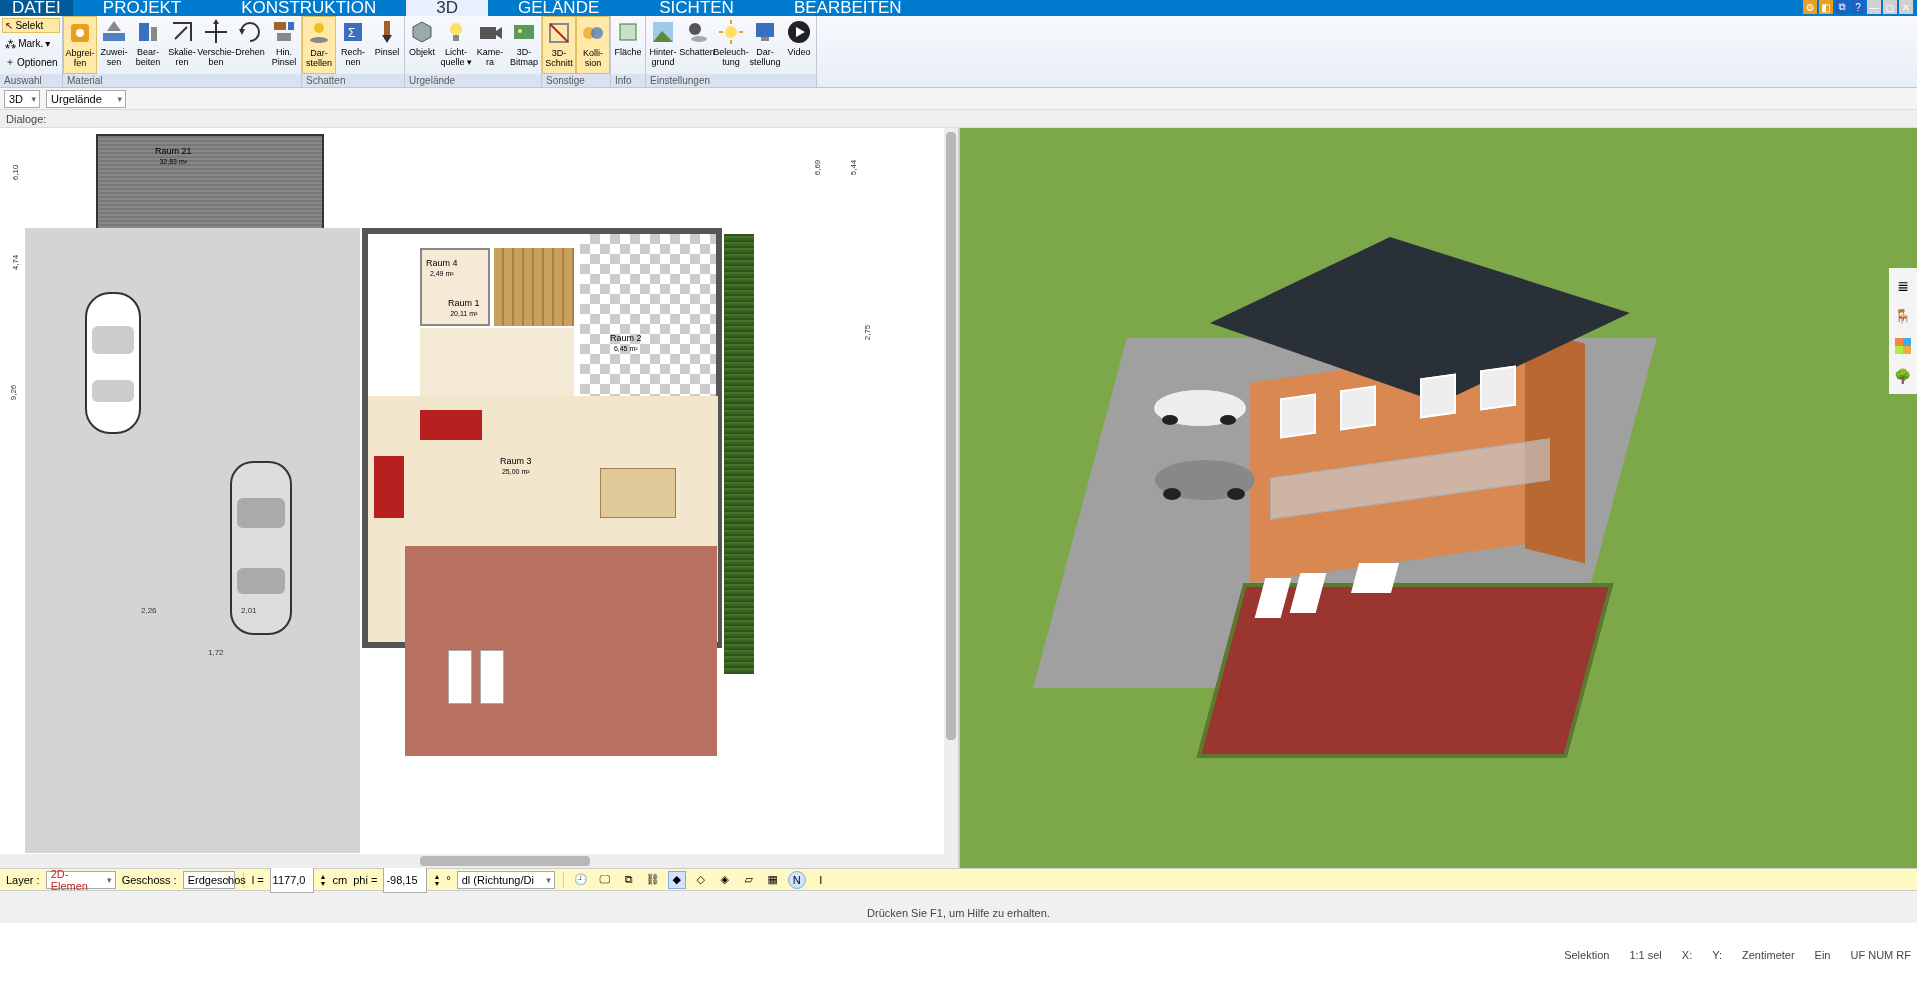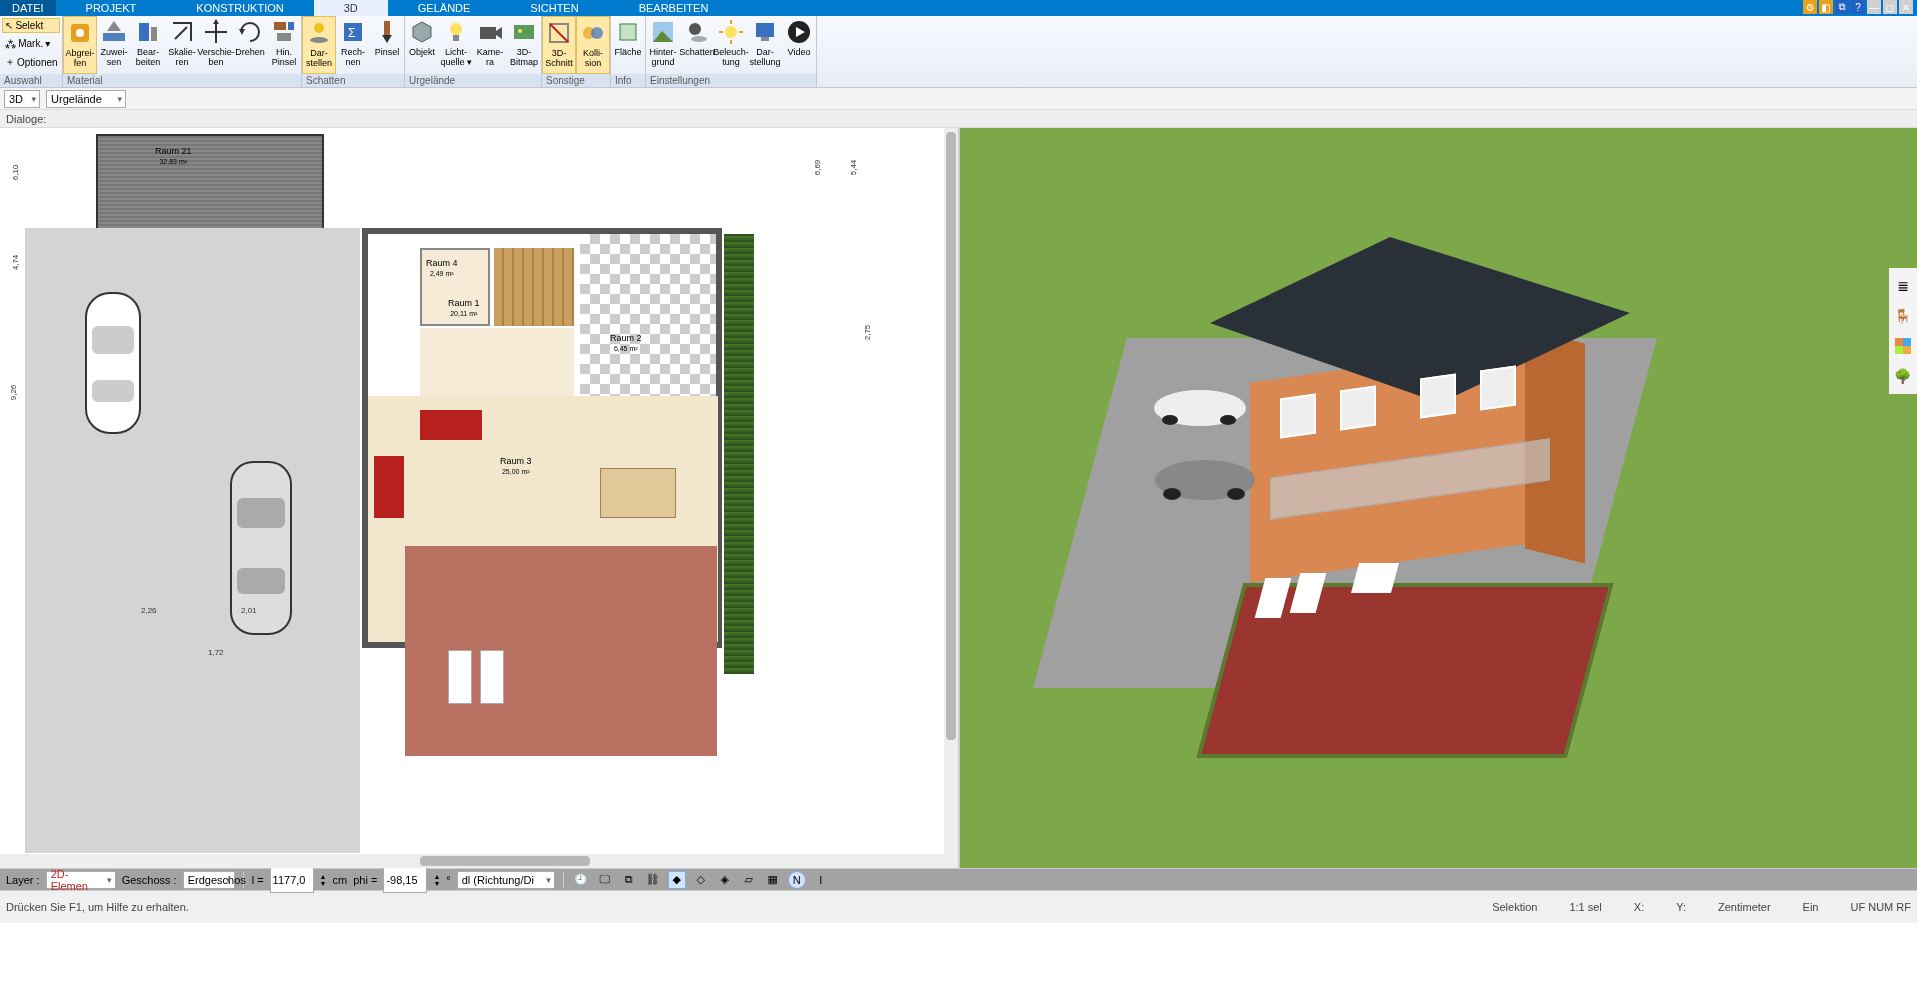--- a/index.html
+++ b/index.html
@@ -1,20 +1,20 @@
 <!DOCTYPE html>
 <html><head>
 <meta charset="utf-8">
 <style>
 * { box-sizing: border-box; margin: 0; padding: 0; }
 body { font-family: Arial, sans-serif; font-size: 11px; background: #fff; width: 1917px; height: 1001px; overflow: hidden; }
 
 
 .menubar { height: 16px; background: #007acc; display: flex; align-items: stretch; color: #fff; }
-.menubar .item { padding: 0 30px; display: flex; align-items: center; font-size: 11px; cursor: pointer; text-align: center; }
+.menubar .item { padding: 0 30px; display: flex; align-items: center; font-size: 17px; cursor: pointer; text-align: center; }
 .menubar .item.active-datei { background: #005a99; padding: 0 12px; }
 .menubar .item.active { background: #e8f0ff; color: #333; }
 .menubar .win-icons { margin-left: auto; display: flex; gap: 2px; padding-right: 4px; }
 .menubar .win-icons span { width: 14px; height: 14px; display: flex; align-items: center; justify-content: center; cursor: pointer; font-size: 10px; }
 
 
 .ribbon { height: 72px; background: linear-gradient(#f7f9fc, #e8eef7); border-bottom: 1px solid #c0c8d6; display: flex; }
 .ribbon-group { border-right: 1px solid #c0c8d6; display: flex; flex-direction: column; }
 .ribbon-group .body { display: flex; flex: 1; }
 .ribbon-group .label { text-align: left; font-size: 10px; color: #5a5a5a; padding: 1px 4px; background: #d8e2f0; }
@@ -45,28 +45,28 @@
 
 .plan-inner { position: absolute; inset: 0; }
 .room { position: absolute; font-size: 9px; text-align: center; }
 .measure { position: absolute; font-size: 8px; color: #333; }
 
 
 .house-ground { position: absolute; left: 120px; top: 210px; width: 530px; height: 350px; background: #a0a0a0; transform: skewX(-15deg); }
 .terrace { position: absolute; left: 260px; top: 455px; width: 370px; height: 175px; background: #9a3530; transform: skewX(-15deg); border: 4px solid #5a7a30; }
 
 
-.bottombar { height: 22px; background: #a3a3a3; border-top: 1px solid #ccc; display: flex; align-items: center; padding: 0 6px; gap: 6px; font-size: 11px; }
+.bottombar { height: 22px; background: #fef9c3; border-top: 1px solid #ccc; display: flex; align-items: center; padding: 0 6px; gap: 6px; font-size: 11px; }
 .bottombar .sep { width: 1px; height: 16px; background: #ccc; margin: 0 2px; }
 .bottombar input { width: 44px; height: 27px; font-size: 11px; border: 1px solid #aaa; padding: 0 2px; }
 .bottombar .ticon { width: 18px; height: 18px; display: flex; align-items: center; justify-content: center; cursor: pointer; border: 1px solid transparent; }
 .bottombar .ticon.active { background: #d0e4ff; border-color: #88aadd; }
 
-.statusbar { height: 18px; background: #f0f0f0; border-top: 1px solid #ccc; display: flex; align-items: center; padding: 16px 6px; font-size: 11px; color: #444; gap: 30px; }
-.statusbar .right { margin-left: auto; display: flex; gap: 32px; }
+.statusbar { height: 18px; background: #f0f0f0; border-top: 1px solid #ccc; display: flex; align-items: center; padding: 16px 6px; font-size: 11px; color: #444; gap: 30px; flex-direction: column; }
+.statusbar .right { margin-left: auto; display: flex; gap: 20px; }
 
 svg { display: block; }
 </style>
 </head>
 <body>
 
 <div class="menubar">
   <div class="item active-datei">DATEI</div>
   <div class="item">PROJEKT</div>
   <div class="item">KONSTRUKTION</div>

